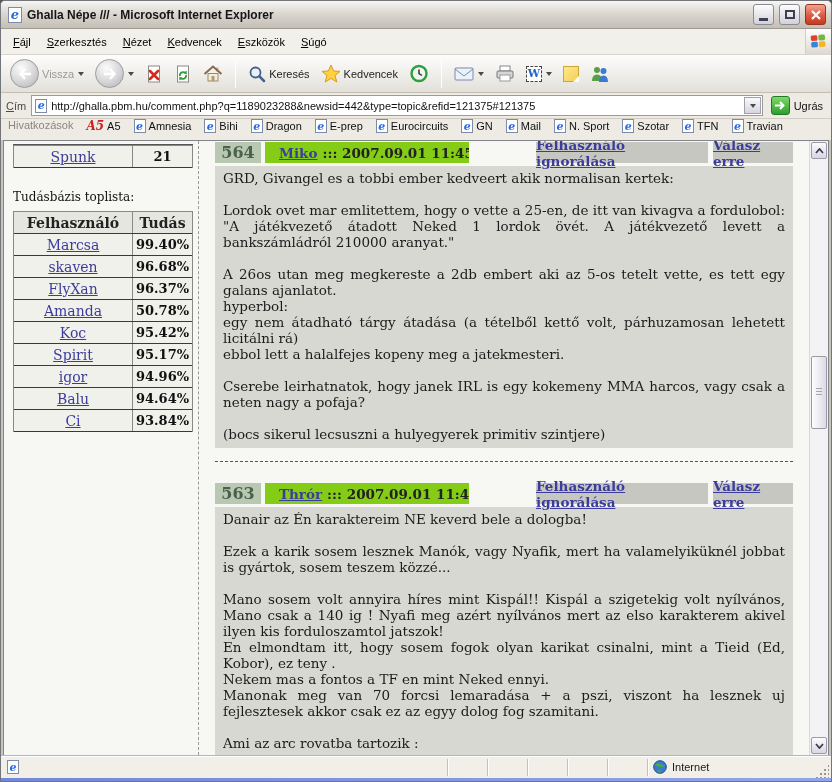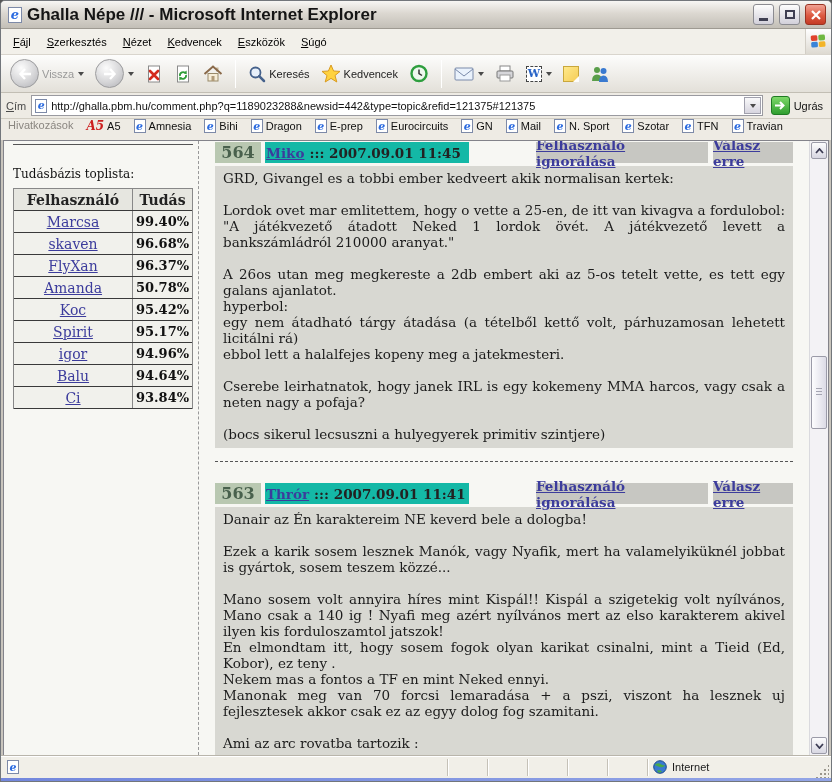--- a/index.html
+++ b/index.html
@@ -5,21 +5,21 @@
   * { box-sizing: border-box; margin: 0; padding: 0; }
   body { margin: 0; font-family: "Liberation Sans", sans-serif; background: #555; }
 
   .window { width: 832px; height: 782px; background: #c9c5bd; border: 1px solid #72767b;
             border-radius: 5px 5px 0 0; display: flex; flex-direction: column; overflow: hidden; }
 
   
   .titlebar { height: 28px; flex: none; display: flex; align-items: center; gap: 5px;
               padding: 0 5px 0 7px; background: linear-gradient(#f7f6f4, #dcd8d1 45%, #c3bfb7);
               border-bottom: 1px solid #9e9a92; }
-  .title-text { flex: 1; font-weight: bold; font-size: 17px; color: #151515; white-space: nowrap; overflow: hidden; }
+  .title-text { flex: 1; font-weight: bold; font-size: 12px; color: #151515; white-space: nowrap; overflow: hidden; }
   .tb-btn { width: 21px; height: 21px; border: 1px solid #8b8b91; border-radius: 3px;
             background: linear-gradient(#fdfdfd, #d2d0da); display: flex; align-items: center; justify-content: center; }
   .tb-close { background: linear-gradient(#f0a294, #dd5a41 55%, #c43a25); border-color: #993322; }
   .glyph-min { width: 9px; height: 3px; background: #3f3f52; margin-top: 9px; }
   .glyph-max { width: 10px; height: 9px; border: 2px solid #3f3f52; }
 
   
   .menubar { height: 26px; flex: none; background: #f2f0ea; display: flex; align-items: center;
              padding-left: 4px; border-bottom: 1px solid #d9d5cd; }
   .menu-item { display: inline-block; padding: 4px 8px; font-size: 11px; color: #000; cursor: default; }
@@ -87,22 +87,22 @@
   .sb-cell-user { width: 119px; text-align: center; border-right: 1px solid #888; padding: 3px 0 2px; font-size: 14px; }
   .sb-cell-val { flex: 1; text-align: center; font-weight: bold; padding: 3px 0 2px; font-size: 13px; color: #111; }
   .sb-row.hdr .sb-cell-user, .sb-row.hdr .sb-cell-val { font-weight: bold; color: #222; font-size: 14px; }
   .sb-title { font-size: 12px; color: #111; margin: 22px 0 7px 0; }
   a.flink { color: #3c3c9c; text-decoration: underline; cursor: pointer; }
 
   .main { flex: 1; padding: 1px 16px 0 16px; overflow: hidden; }
   .post-header { display: flex; height: 21px; font-family: "DejaVu Serif", serif; font-weight: bold; font-size: 13.5px; }
   .ph-num { width: 46px; flex: none; background: #b9c8b1; color: #49614d; font-size: 16px;
             display: flex; align-items: center; justify-content: center; }
-  .ph-author { width: 204px; flex: none; margin-left: 4px; background: #14b8a6; color: #222;
-               display: flex; align-items: center; padding: 0 1px; gap: 5px; white-space: nowrap; overflow: hidden; }
+  .ph-author { width: 204px; flex: none; margin-left: 4px; background: #84cc16; color: #222;
+               display: flex; align-items: center; padding: 0 14px; gap: 5px; white-space: nowrap; overflow: hidden; }
   .ph-spacer { flex: 1; }
   .ph-ignore { width: 172px; flex: none; background: #c7c7c2; display: flex; align-items: center; justify-content: center; }
   .ph-reply { width: 80px; flex: none; margin-left: 5px; background: #c7c7c2; display: flex; align-items: center; justify-content: flex-end; }
   .post-body { background: #d8d8d2; margin-top: 3px; padding: 4px 8px 6px 8px; color: #1b1b1b;
                font: 13.5px/16px "DejaVu Serif", serif; text-align: justify; white-space: pre-wrap; }
   .post-sep { border-top: 1px dashed #555; margin: 13px 0 21px 0; height: 0; }
 
   
   .vscroll { width: 19px; flex: none; background: #f3f2f5; border-left: 1px solid #dadade; position: relative; }
   .vs-btn { position: absolute; left: 1px; width: 16px; height: 17px; border: 1px solid #9b9ba8; border-radius: 2px;
@@ -366,20 +366,26 @@
           <span>e</span>
         </span>
         <span class="link-label">Travian</span>
       </span>
   </div>
 
   <div class="content">
 
     <div class="sidebar">
       <div class="sb-cut"></div>
+      <div class="sb-box">
+        <div class="sb-row">
+          <span class="sb-cell-user"><a class="flink">Spunk</a></span>
+          <span class="sb-cell-val">21</span>
+        </div>
+      </div>
       <div class="sb-title">Tudásbázis toplista:</div>
       <div class="sb-box">
         <div class="sb-row hdr">
           <span class="sb-cell-user">Felhasználó</span>
           <span class="sb-cell-val">Tudás</span>
         </div>
         <div class="sb-row">
             <span class="sb-cell-user"><a class="flink">Marcsa</a></span>
             <span class="sb-cell-val">99.40%</span>
           </div>

